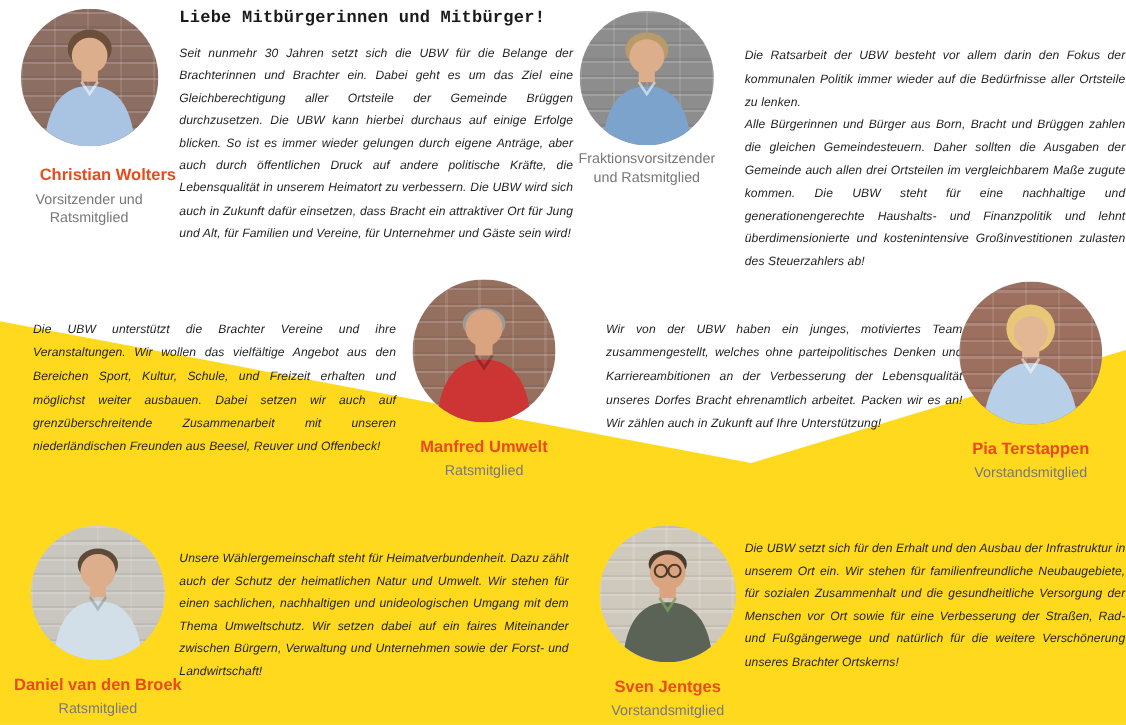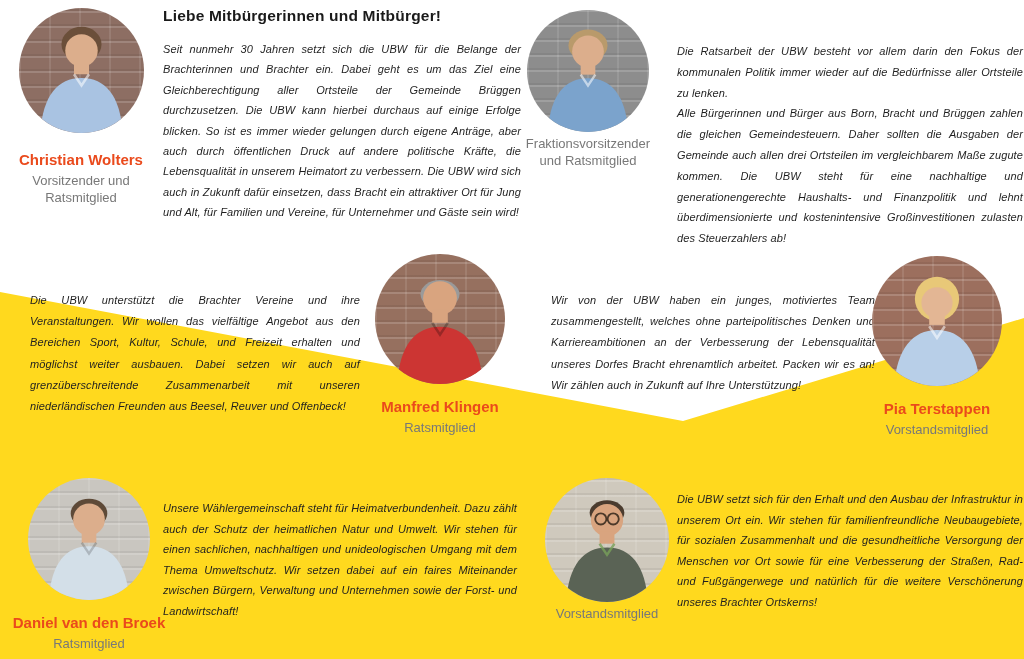--- a/index.html
+++ b/index.html
@@ -7,21 +7,21 @@
     position:relative;width:1024px;height:659px;background:#ffffff;
     overflow:hidden;font-family:"Liberation Sans",sans-serif;
   }
   .yellow-band{
     position:absolute;left:0;top:0;width:1024px;height:659px;
     background:#ffd91e;
     clip-path:polygon(0px 292px,683px 421px,1024px 318px,1024px 659px,0px 659px);
   }
   .heading{
     position:absolute;left:163px;top:7px;width:380px;
-    font-size:15.5px;font-weight:bold;color:#1a1a1a;letter-spacing:.2px;
+    font-size:15.5px;font-weight:bold;color:#1a1a1a;letter-spacing:.2px;font-family:Liberation Mono, monospace;
   }
   .para{
     position:absolute;font-size:11px;font-style:italic;color:#1f1f1f;
     text-align:justify;white-space:pre-line;letter-spacing:.1px;
   }
   .p-intro{left:163px;top:39px;width:358px;line-height:20.4px;}
   .p-rats{left:677px;top:41px;width:346px;line-height:20.8px;}
   .p-vereine{left:30px;top:290px;width:330px;line-height:21.2px;}
   .p-team{left:551px;top:290px;width:324px;line-height:21.2px;}
   .p-heimat{left:163px;top:498px;width:354px;line-height:20.6px;}
@@ -31,21 +31,21 @@
   .photo{
     position:relative;margin:0 auto;border-radius:50%;overflow:hidden;
     background:
       repeating-linear-gradient(0deg, rgba(255,255,255,.16) 0 2px, rgba(0,0,0,.06) 2px 4px, transparent 4px 15px),
       repeating-linear-gradient(90deg, rgba(255,255,255,.10) 0 2px, transparent 2px 30px),
       var(--bg);
   }
   .photo svg{position:absolute;left:0;top:0;width:100%;height:100%;}
   .m-name{font-size:15px;font-weight:bold;color:#ea4a1c;margin-top:14px;line-height:18px;}
   .m-role{font-size:13px;color:#787878;margin-top:3px;line-height:17px;white-space:pre-line;}
-  .mt-lg .m-name{margin-top:18px;}
+  .mt-lg .m-name{margin-top:18px;text-align:right;}
 
   .m-christian{left:2px;top:8px;width:158px;}
   .m-christian .photo{width:125px;height:125px;--bg:#8d6e63;--shirt:#a9c3e2;--hair:#6b4f3a;--skin:#dcae8c;}
   .m-tim{left:508px;top:10px;width:160px;}
   .m-tim .photo{width:122px;height:122px;--bg:#8d8d8d;--shirt:#7ba3cc;--hair:#b99a6b;--skin:#dcae8c;}
   .m-manfred{left:360px;top:254px;width:160px;}
   .m-manfred .photo{width:130px;height:130px;--bg:#96705f;--shirt:#cc3533;--hair:#9a9a9a;--skin:#d9a47f;}
   .m-pia{left:857px;top:256px;width:160px;}
   .m-pia .photo{width:130px;height:130px;--bg:#9c6f5e;--shirt:#b8cfe8;--hair:#e8c878;--skin:#e3b694;}
   .m-daniel{left:8px;top:478px;width:162px;}
@@ -101,21 +101,21 @@
   <div class="member m-manfred">
     <div class="photo">
       <svg viewBox="0 0 100 100">
         <ellipse cx="50" cy="31" rx="15" ry="11" fill="var(--hair)"></ellipse>
         <circle cx="50" cy="34" r="13" fill="var(--skin)"></circle>
         <rect x="44" y="43" width="12" height="10" fill="var(--skin)"></rect>
         <path d="M17,100 C19,70 31,56 50,56 C69,56 81,70 83,100 Z" fill="var(--shirt)"></path>
         <path d="M44,53 L50,62 L56,53" fill="none" stroke="rgba(0,0,0,.25)" stroke-width="2"></path>
       </svg>
     </div>
-    <div class="m-name">Manfred Klingen</div>
+    <div class="m-name">Manfred Umwelt</div>
     <div class="m-role">Ratsmitglied</div>
   </div>
 
   <div class="member m-pia">
     <div class="photo">
       <svg viewBox="0 0 100 100">
         <ellipse cx="50" cy="33" rx="17" ry="17" fill="var(--hair)"></ellipse>
         <circle cx="50" cy="36" r="12" fill="var(--skin)"></circle>
         <rect x="44" y="44" width="12" height="9" fill="var(--skin)"></rect>
         <path d="M17,100 C19,72 31,57 50,57 C69,57 81,72 83,100 Z" fill="var(--shirt)"></path>
@@ -145,15 +145,16 @@
       <svg viewBox="0 0 100 100">
         <ellipse cx="50" cy="28" rx="14" ry="10" fill="var(--hair)"></ellipse>
         <circle cx="50" cy="34" r="13" fill="var(--skin)"></circle>
         <circle cx="45" cy="33" r="4.5" fill="none" stroke="rgba(40,30,20,.8)" stroke-width="1.5"></circle>
         <circle cx="55" cy="33" r="4.5" fill="none" stroke="rgba(40,30,20,.8)" stroke-width="1.5"></circle>
         <rect x="44" y="43" width="12" height="10" fill="var(--skin)"></rect>
         <path d="M17,100 C19,70 31,56 50,56 C69,56 81,70 83,100 Z" fill="var(--shirt)"></path>
         <path d="M44,53 L50,62 L56,53" fill="none" stroke="rgba(120,160,90,.8)" stroke-width="2"></path>
       </svg>
     </div>
+    <div class="m-name">Sven Jentges</div>
     <div class="m-role">Vorstandsmitglied</div>
   </div>
 </div>
 
 </body></html>

